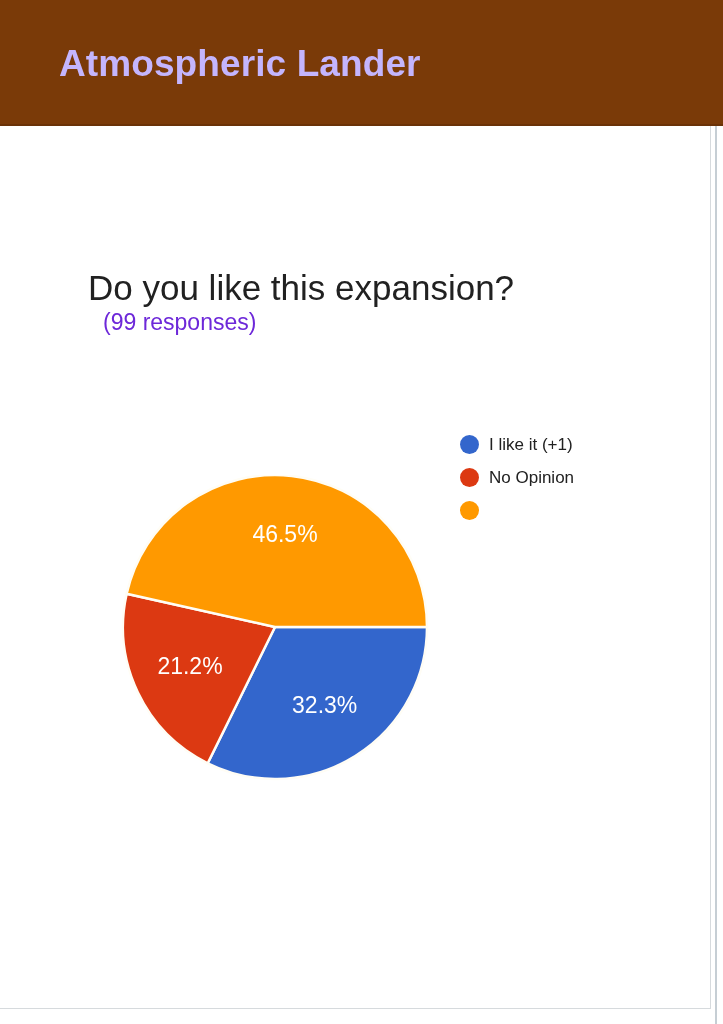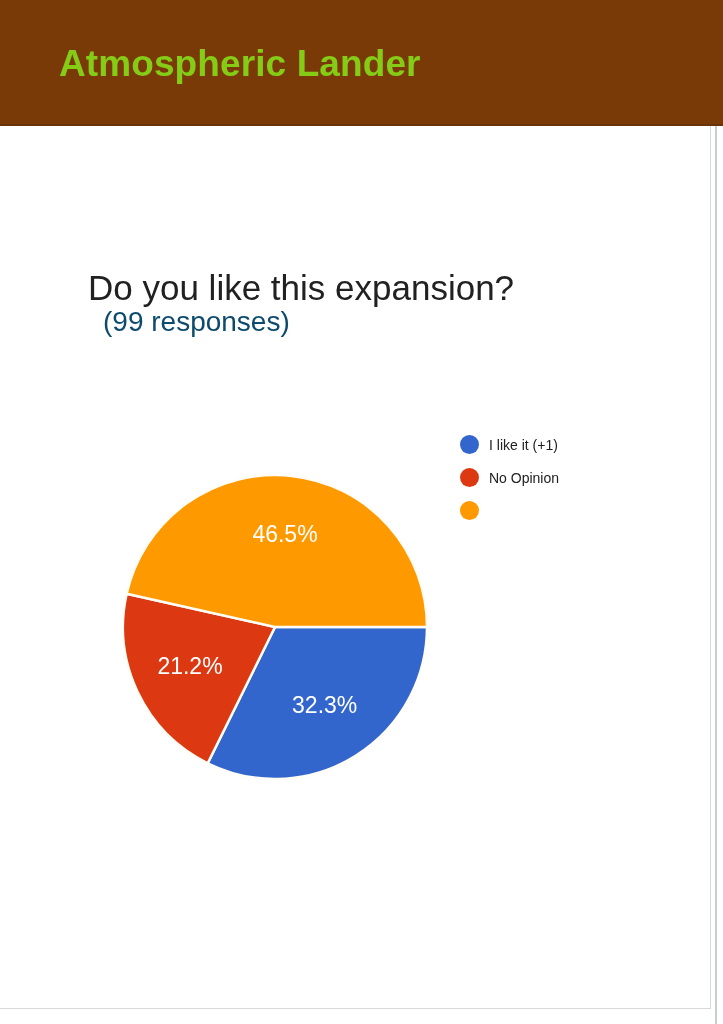--- a/index.html
+++ b/index.html
@@ -30,21 +30,21 @@
     background: #7a3a08;
     box-sizing: border-box;
     border-bottom: 2px solid #6a3207;
   }
   #form-title {
     position: absolute;
     left: 59px;
     top: 41px;
     font-size: 37px;
     font-weight: bold;
-    color: #84cc16;
+    color: #c4b5fd;
     letter-spacing: 0.1px;
     line-height: 46px;
     white-space: nowrap;
   }
 
   
   #response-card {
     position: absolute;
     left: 0;
     top: 126px;
@@ -81,22 +81,22 @@
     top: 266px;
     font-size: 35px;
     color: #212121;
     line-height: 44px;
     white-space: nowrap;
   }
   #response-count {
     position: absolute;
     left: 103px;
     top: 307px;
-    font-size: 28px;
-    color: #0c4a6e;
+    font-size: 23px;
+    color: #6d28d9;
     line-height: 30px;
     white-space: nowrap;
   }
 
   
   #chart-area {
     position: absolute;
     left: 0;
     top: 380px;
     width: 711px;
@@ -133,21 +133,21 @@
   }
   .legend-swatch {
     flex: 0 0 auto;
     width: 19px;
     height: 19px;
     border-radius: 50%;
     margin-top: 3px;
     margin-right: 10px;
   }
   .legend-label {
-    font-size: 14px;
+    font-size: 17px;
     color: #212121;
     line-height: 26px;
     max-width: 140px;
   }
 </style>
 </head>
 <body>
 
 <div id="page">
 

